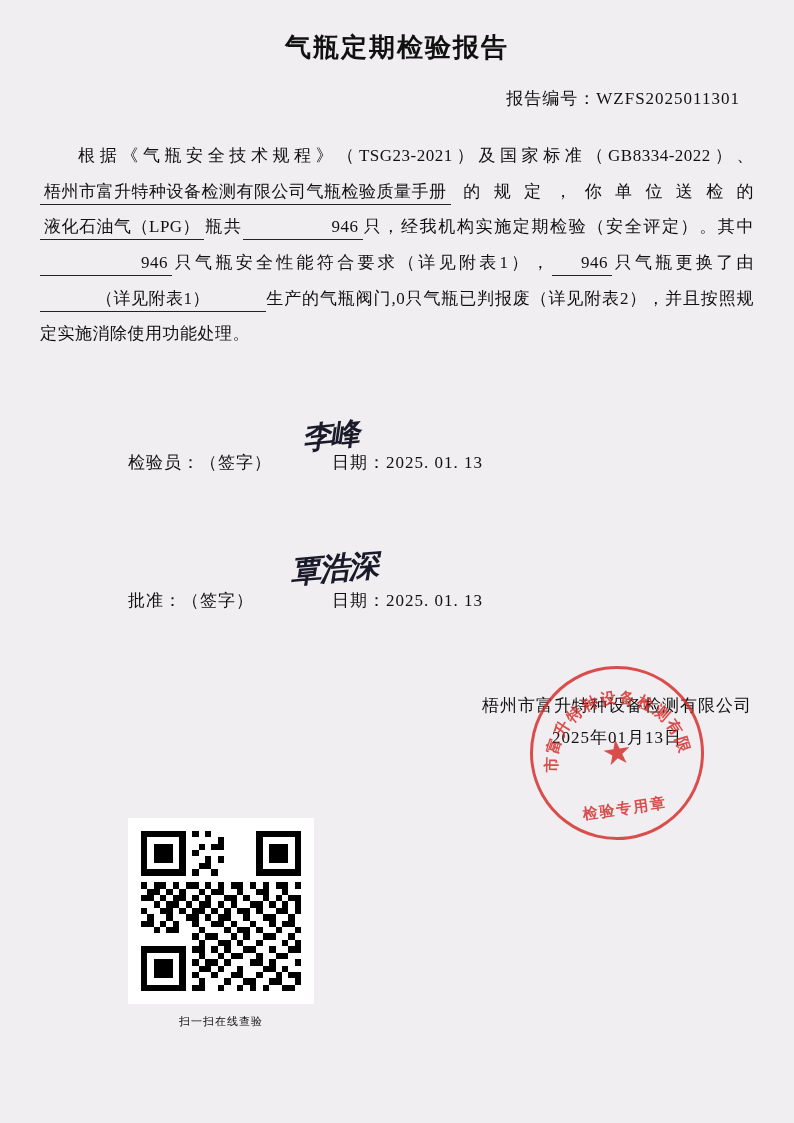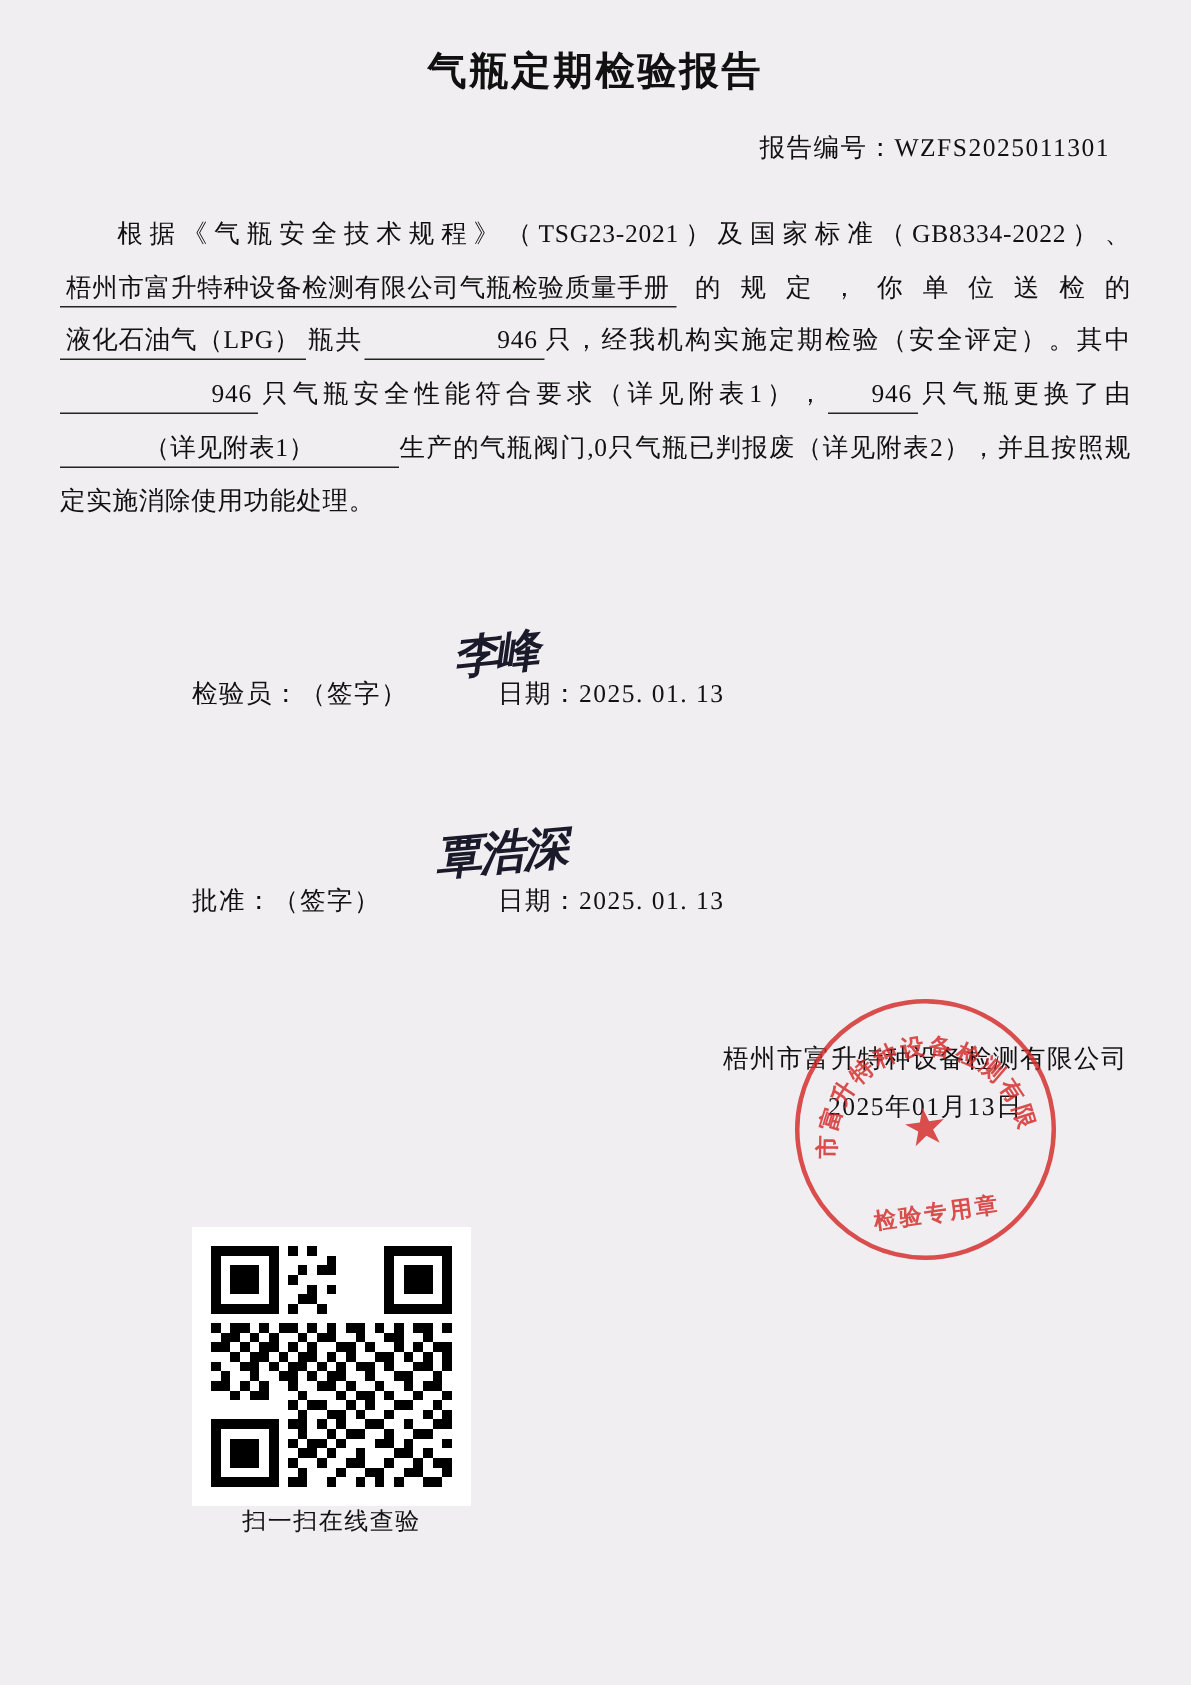--- a/index.html
+++ b/index.html
@@ -165,21 +165,22 @@
   }
   .qr-box {
     width: 186px;
     height: 186px;
     background: #fff;
     padding: 0;
     box-sizing: border-box;
     display: block;
   }
   .qr-caption {
-    font-size: 16px;
+    margin-top: 10px;
+    font-size: 11px;
     letter-spacing: 1px;
   }
   .footer {
     position: absolute;
     right: 40px;
     bottom: 22px;
     font-size: 17px;
     letter-spacing: 1px;
   }
 </style>

